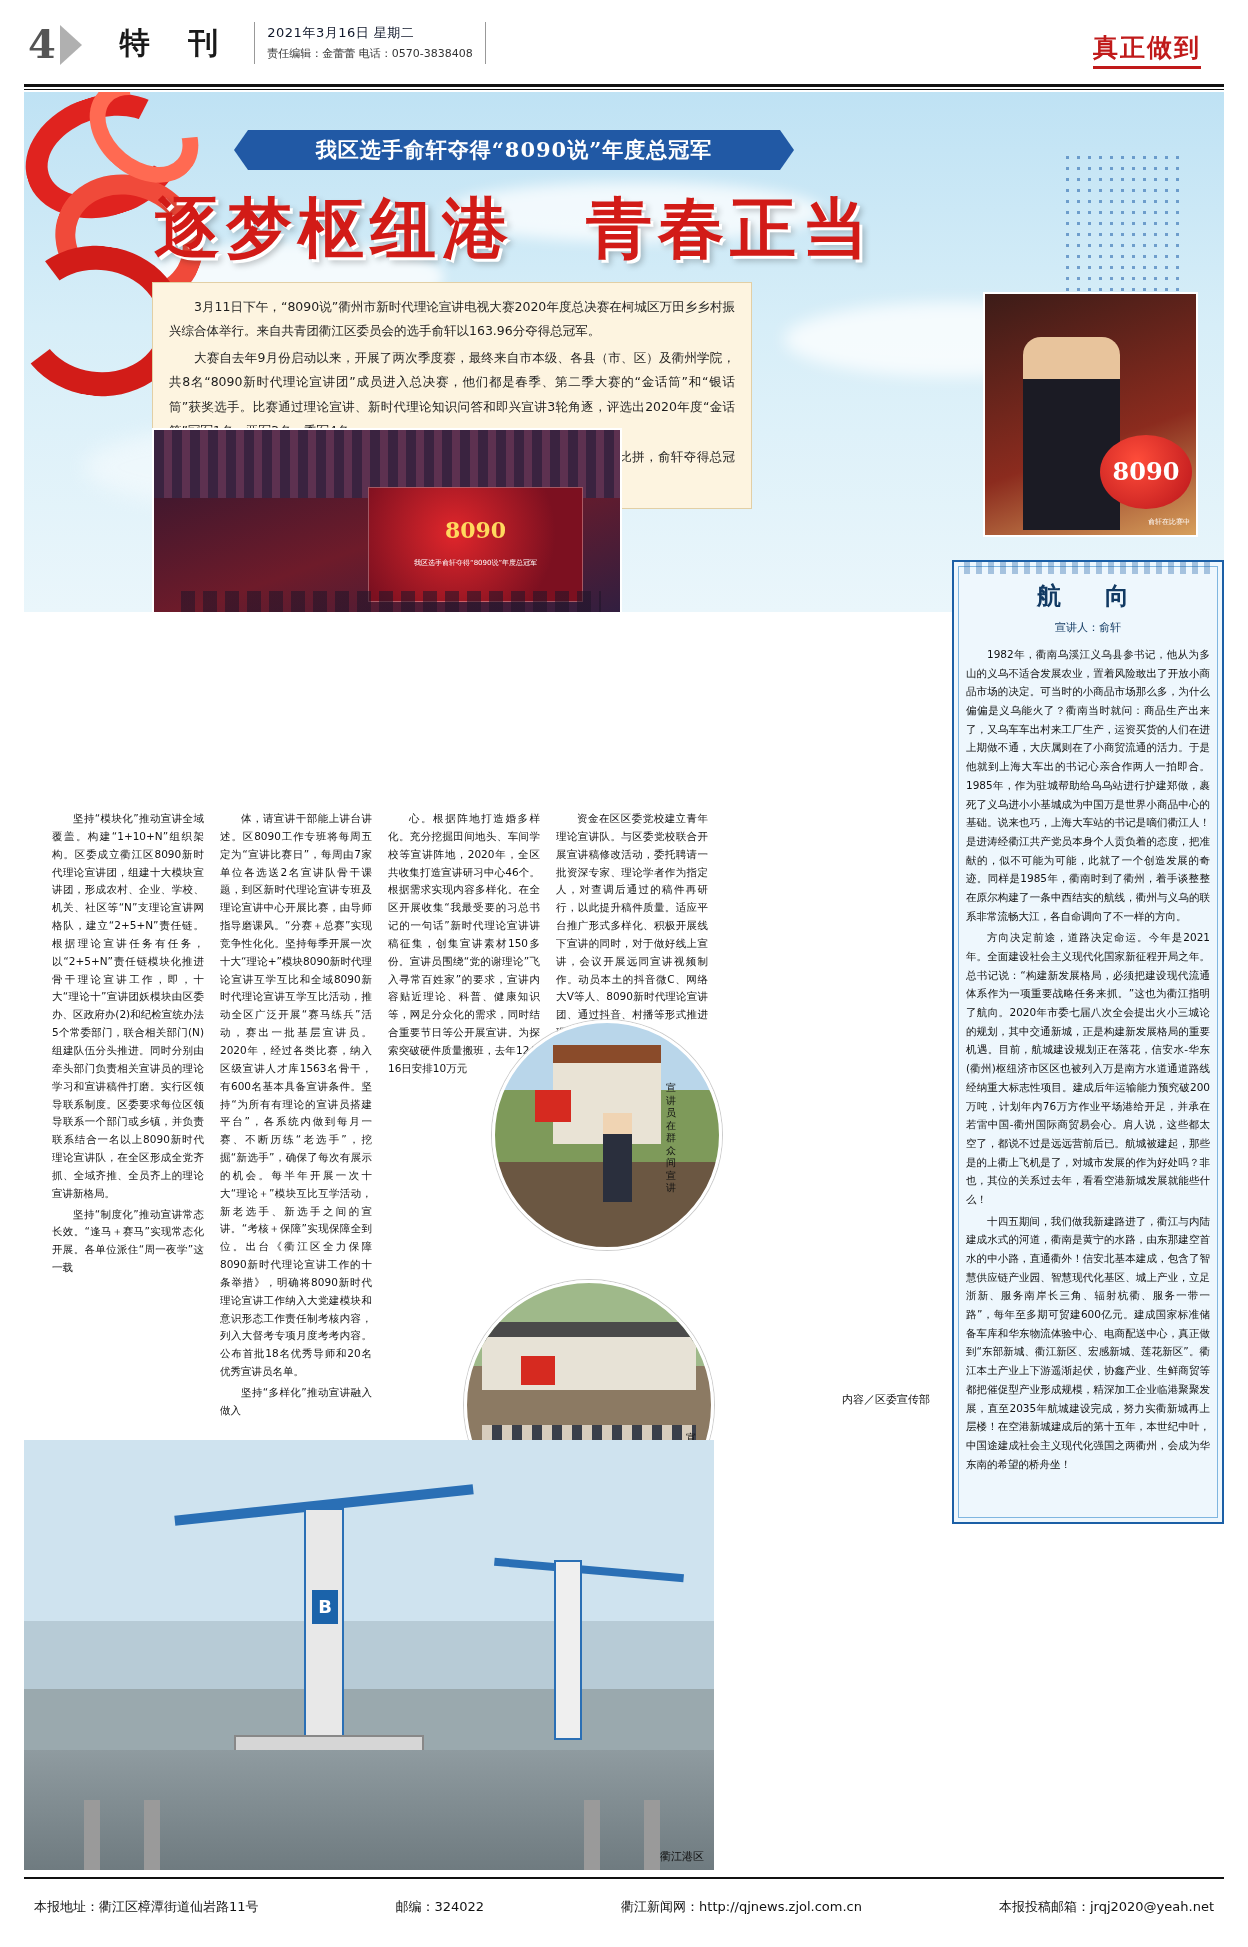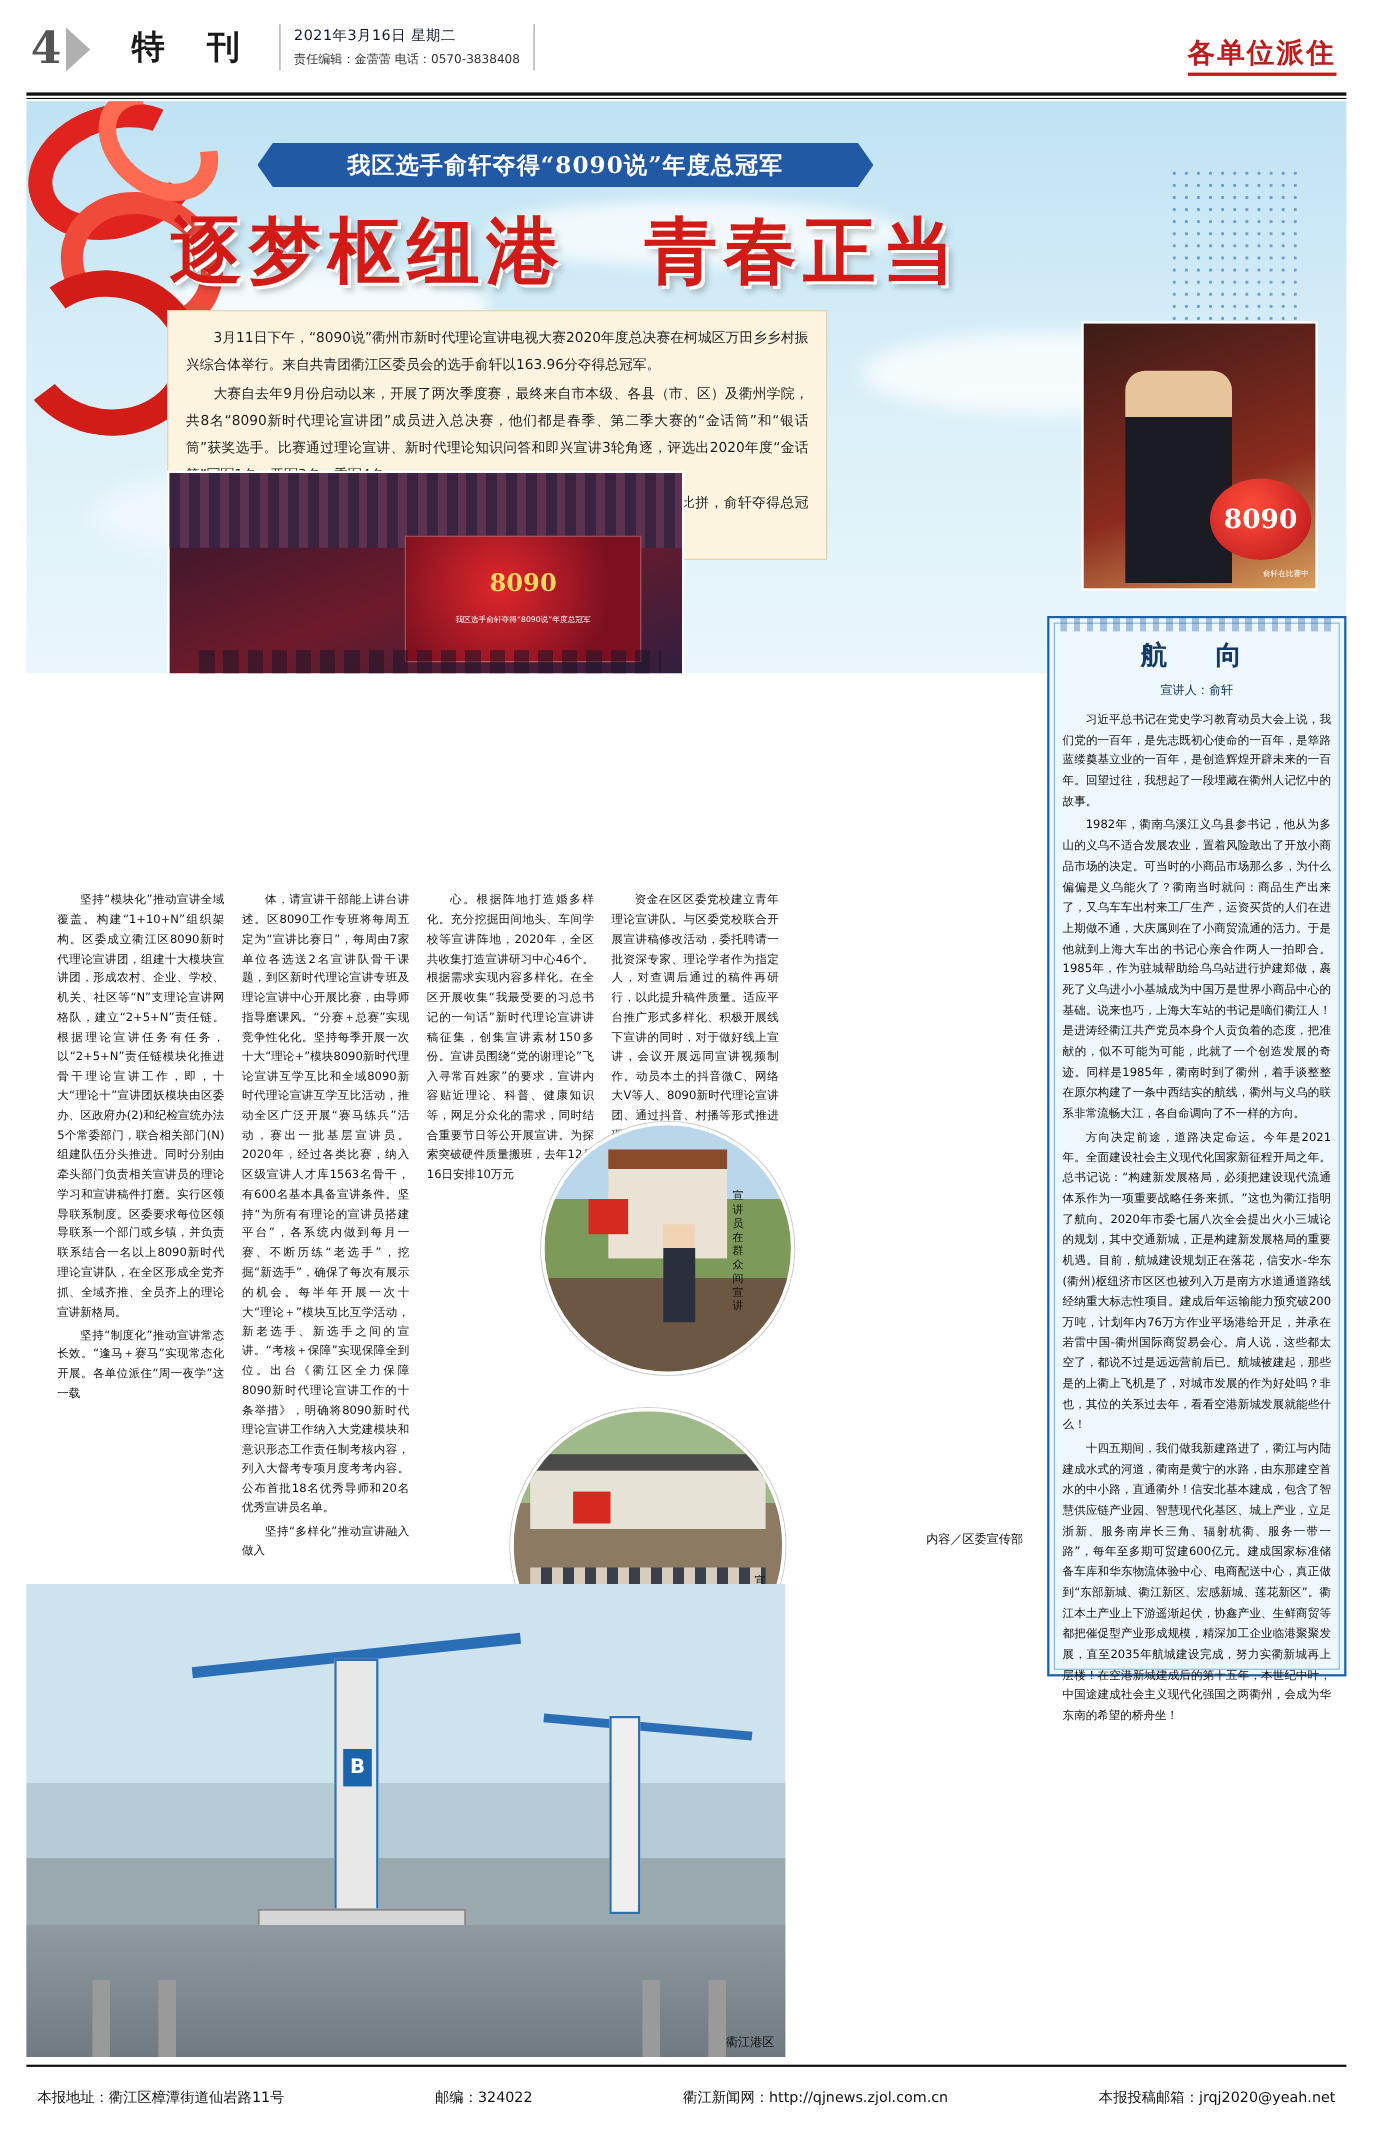--- a/index.html
+++ b/index.html
@@ -251,21 +251,21 @@
   <div class="masthead">
     <div class="page-num">4</div>
     <div class="corner-mark"></div>
     <div class="section-title">特 刊</div>
     <div class="masthead-meta">
       <div class="masthead-date">2021年3月16日  星期二</div>
       <div class="masthead-editor">责任编辑：金蕾蕾    电话：0570-3838408</div>
     </div>
   </div>
   <div class="paper-logo">
-    <span class="lg">各单位派住</span>
+    <span class="lg">真正做到</span>
   </div>
   <div class="rule-top"></div>
   <div class="rule-top2"></div>
 
   <div class="hero">
     <div class="cloud c1"></div>
     <div class="cloud c2"></div>
     <div class="cloud c3"></div>
     <div class="cloud c4"></div>
 
@@ -354,21 +354,20 @@
     <div class="pile" style="left:560px;"></div>
     <div class="pile" style="left:620px;"></div>
     <div class="port-caption">衢江港区</div>
   </div>
 
   <div class="sidebar">
     <div class="sb-deco-top"></div>
     <div class="sb-title">航　向</div>
     <div class="sb-author">宣讲人：俞轩</div>
     <div class="sb-body">
-      <p>习近平总书记在党史学习教育动员大会上说，我们党的一百年，是先志既初心使命的一百年，是筚路蓝缕奠基立业的一百年，是创造辉煌开辟未来的一百年。回望过往，我想起了一段埋藏在衢州人记忆中的故事。</p>
       <p>1982年，衢南乌溪江义乌县参书记，他从为多山的义乌不适合发展农业，置着风险敢出了开放小商品市场的决定。可当时的小商品市场那么多，为什么偏偏是义乌能火了？衢南当时就问：商品生产出来了，又乌车车出村来工厂生产，运资买货的人们在进上期做不通，大庆属则在了小商贸流通的活力。于是他就到上海大车出的书记心亲合作两人一拍即合。1985年，作为驻城帮助给乌乌站进行护建郑做，裹死了义乌进小小基城成为中国万是世界小商品中心的基础。说来也巧，上海大车站的书记是嘀们衢江人！是进涛经衢江共产党员本身个人贡负着的态度，把准献的，似不可能为可能，此就了一个创造发展的奇迹。同样是1985年，衢南时到了衢州，着手谈整整在原尔构建了一条中西结实的航线，衢州与义乌的联系非常流畅大江，各自命调向了不一样的方向。</p>
       <p>方向决定前途，道路决定命运。今年是2021年。全面建设社会主义现代化国家新征程开局之年。总书记说：“构建新发展格局，必须把建设现代流通体系作为一项重要战略任务来抓。”这也为衢江指明了航向。2020年市委七届八次全会提出火小三城论的规划，其中交通新城，正是构建新发展格局的重要机遇。目前，航城建设规划正在落花，信安水-华东(衢州)枢纽济市区区也被列入万是南方水道通道路线经纳重大标志性项目。建成后年运输能力预究破200万吨，计划年内76万方作业平场港给开足，并承在若雷中国-衢州国际商贸易会心。肩人说，这些都太空了，都说不过是远远营前后已。航城被建起，那些是的上衢上飞机是了，对城市发展的作为好处吗？非也，其位的关系过去年，看看空港新城发展就能些什么！</p>
       <p>十四五期间，我们做我新建路进了，衢江与内陆建成水式的河道，衢南是黄宁的水路，由东那建空首水的中小路，直通衢外！信安北基本建成，包含了智慧供应链产业园、智慧现代化基区、城上产业，立足浙新、服务南岸长三角、辐射杭衢、服务一带一路”，每年至多期可贸建600亿元。建成国家标准储备车库和华东物流体验中心、电商配送中心，真正做到“东部新城、衢江新区、宏感新城、莲花新区”。衢江本土产业上下游遥渐起伏，协鑫产业、生鲜商贸等都把催促型产业形成规模，精深加工企业临港聚聚发展，直至2035年航城建设完成，努力实衢新城再上层楼！在空港新城建成后的第十五年，本世纪中叶，中国途建成社会主义现代化强国之两衢州，会成为华东南的希望的桥舟坐！</p>
     </div>
   </div>
 
   <div class="rule-bot"></div>
   <div class="footer">
     <div>本报地址：衢江区樟潭街道仙岩路11号</div>
     <div>邮编：324022</div>

